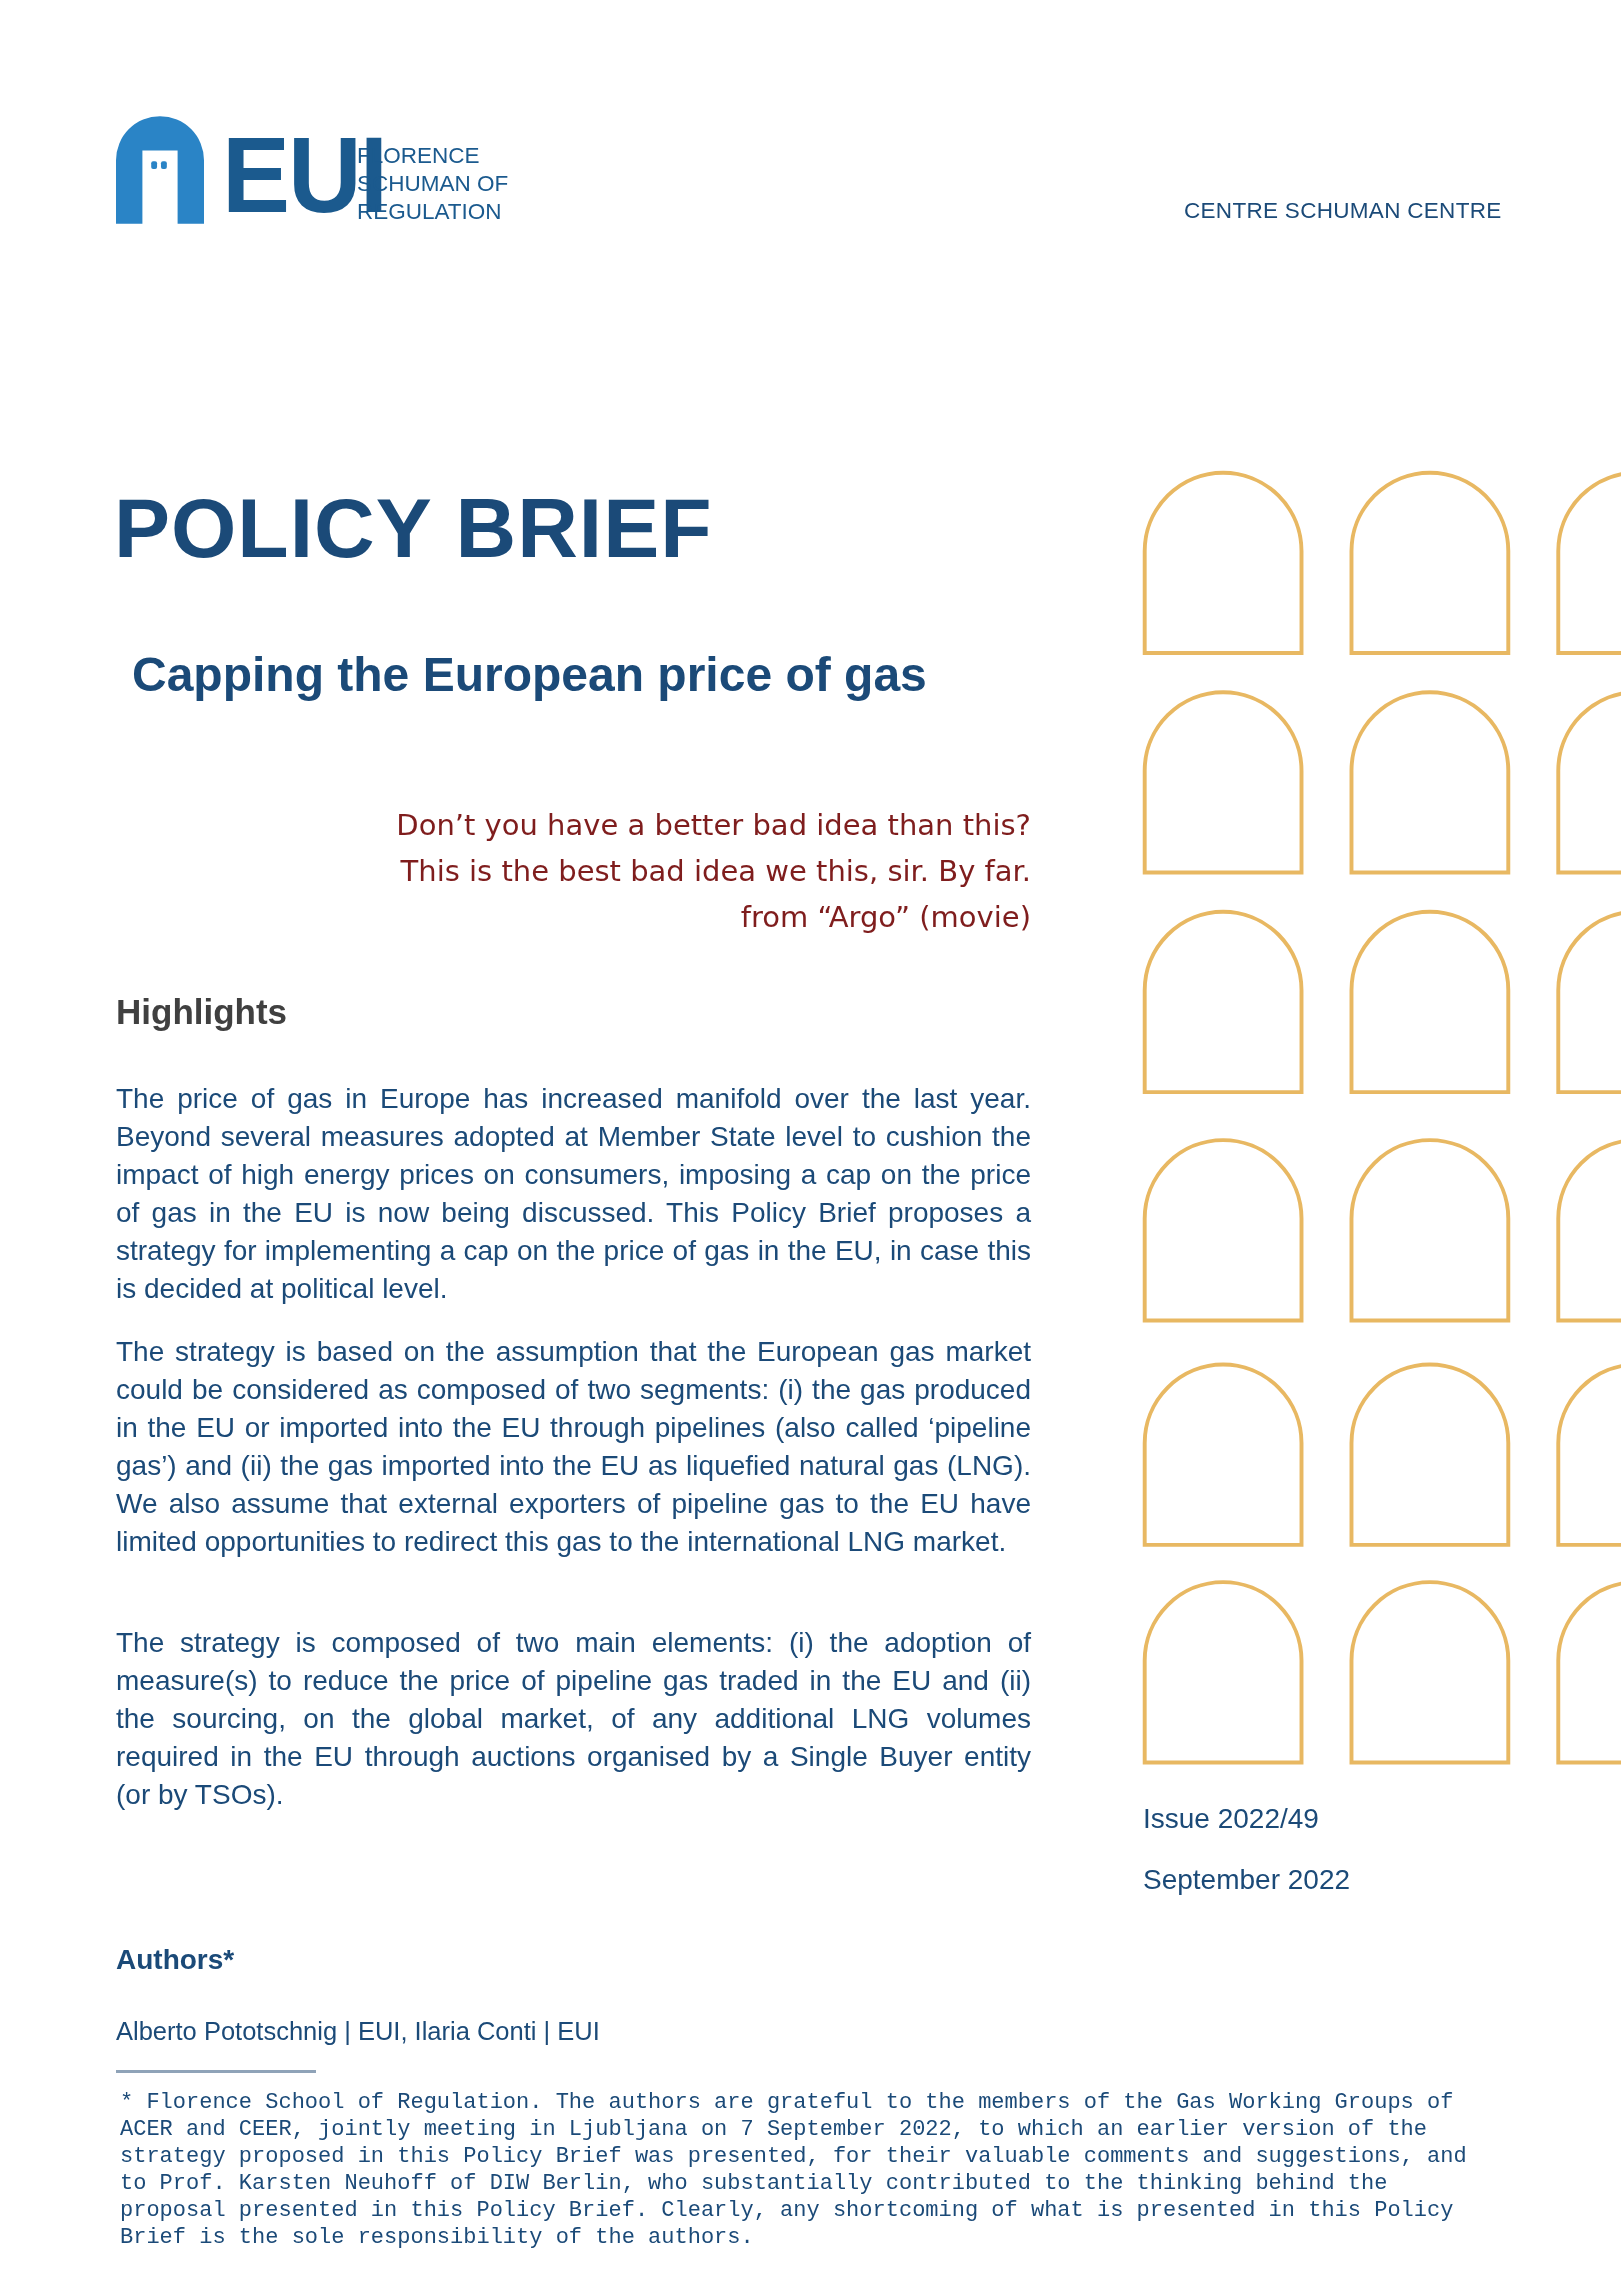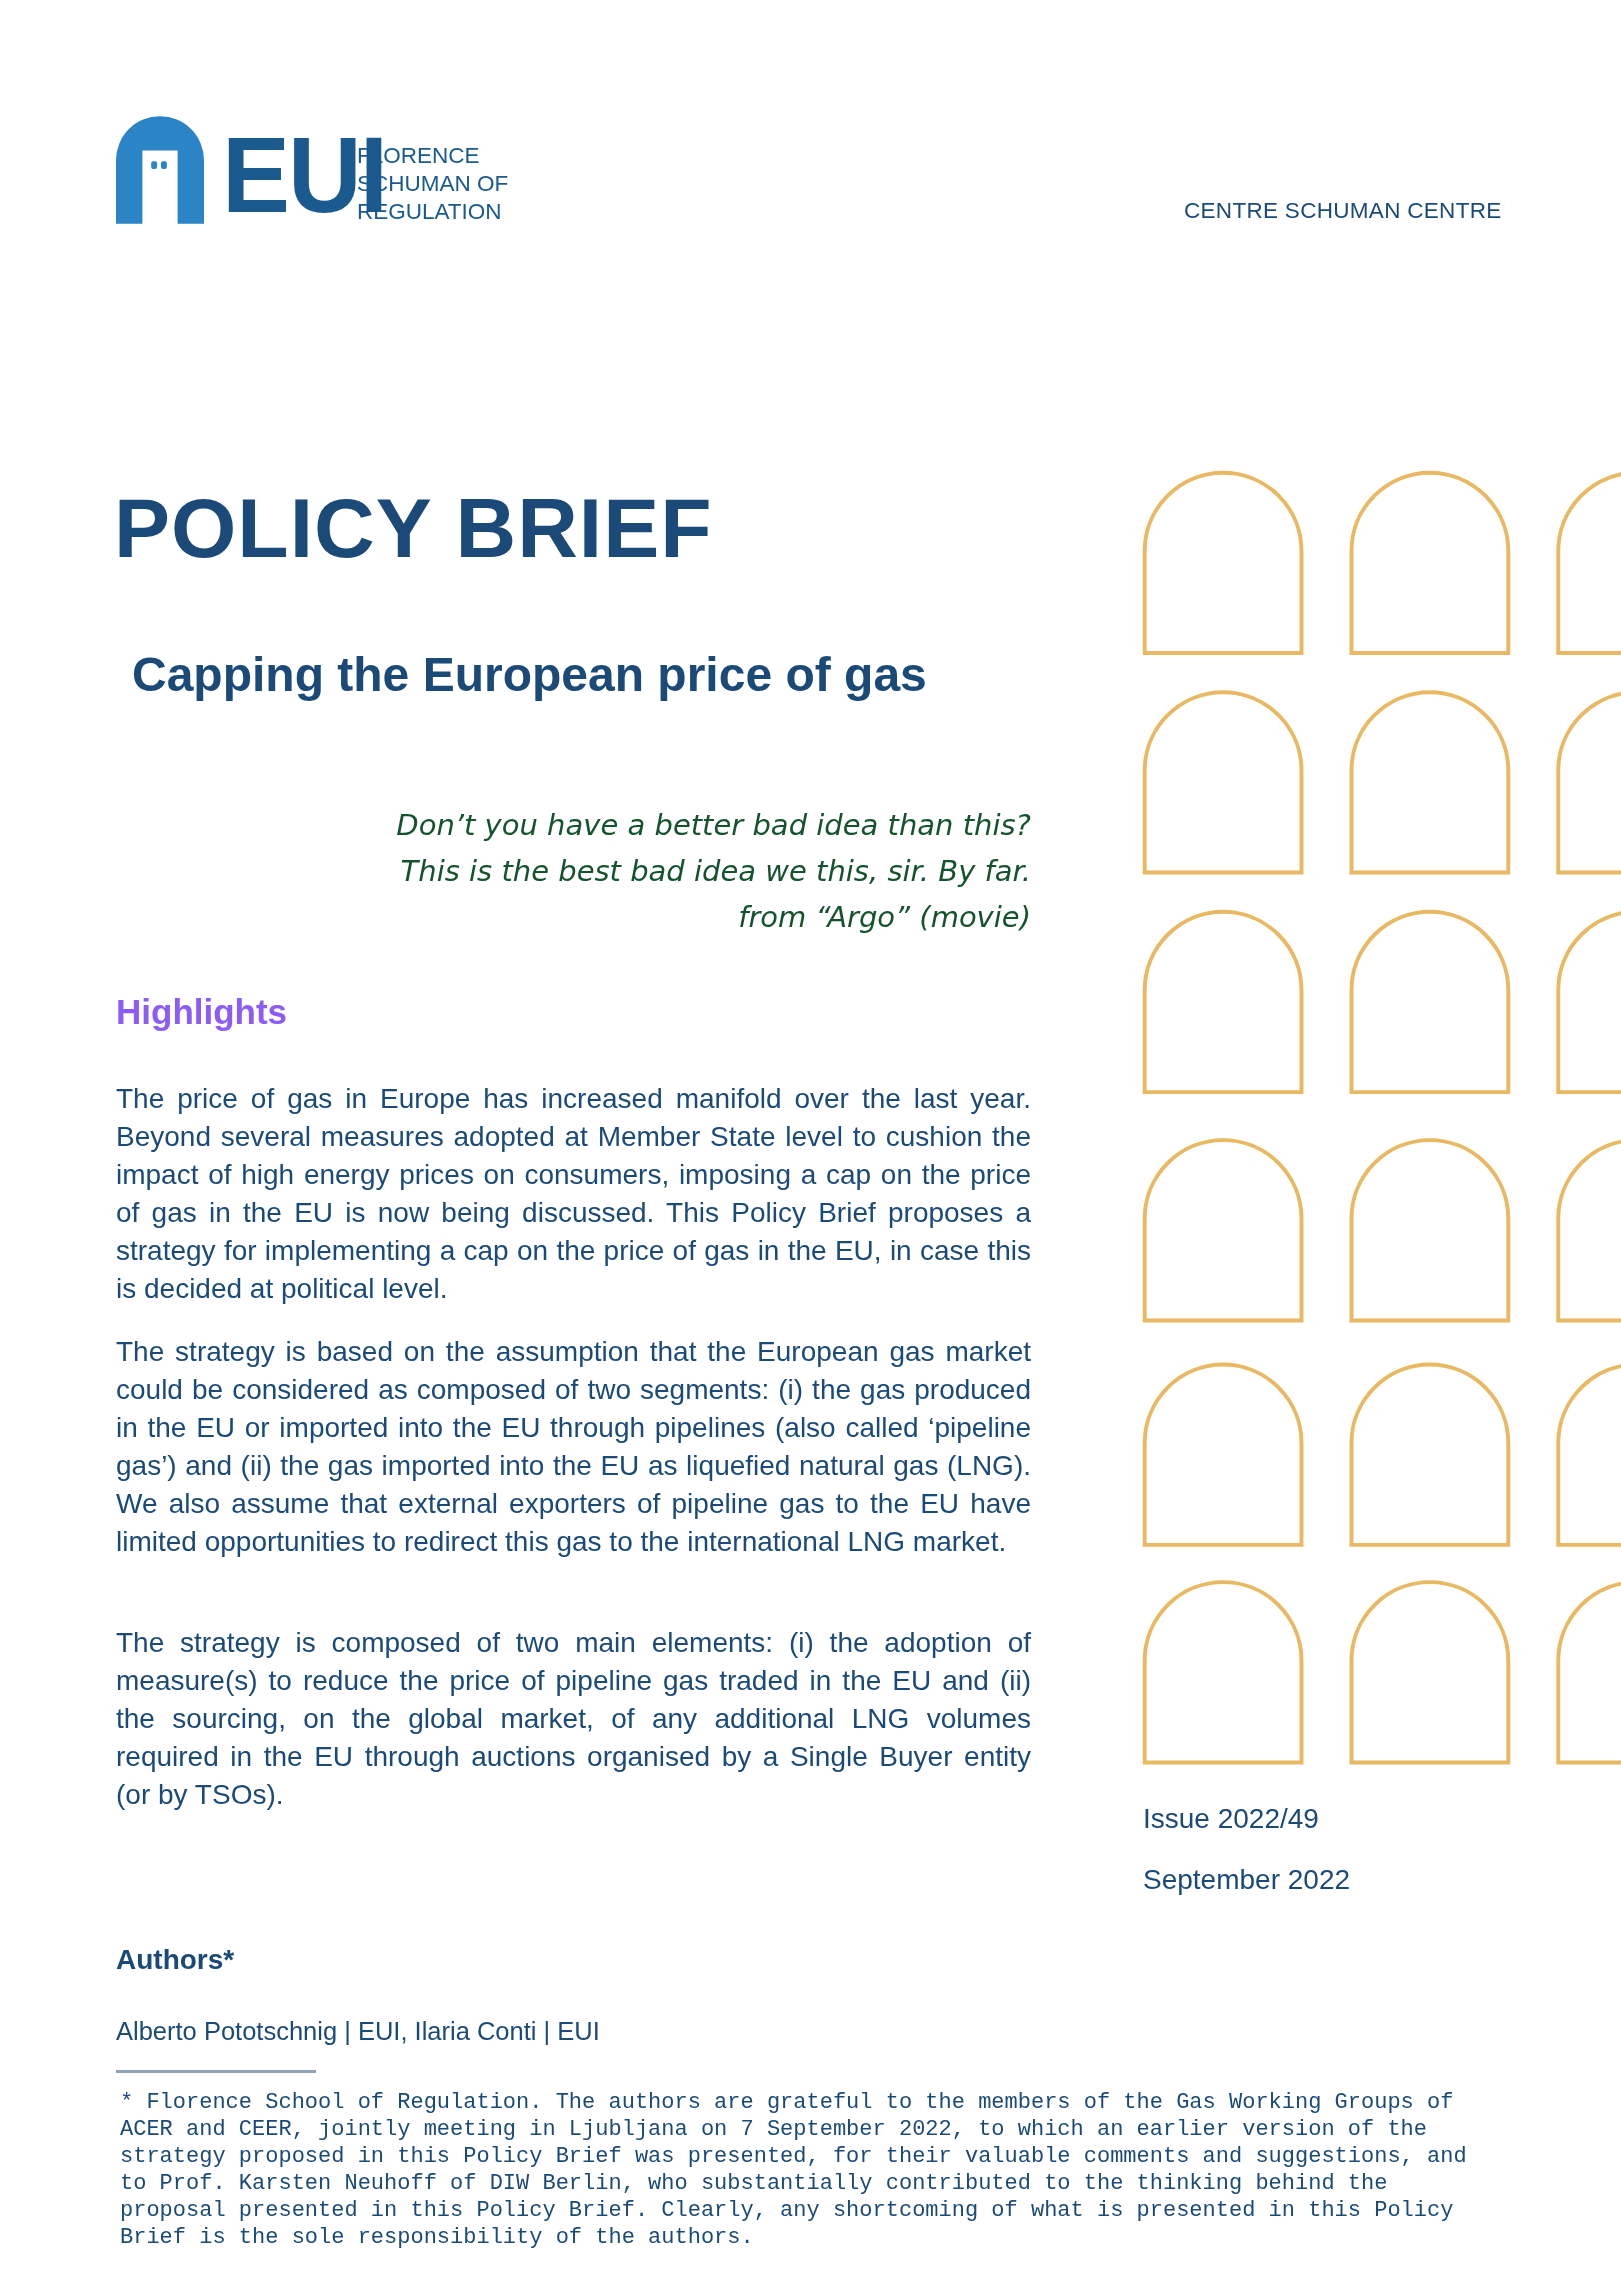--- a/index.html
+++ b/index.html
@@ -4,22 +4,22 @@
 <style>
   html, body { margin: 0; padding: 0; background: #ffffff; }
   body { width: 1621px; height: 2293px; position: relative; overflow: hidden; }
   .logo { position: absolute; left: 116px; top: 116px; width: 412px; height: 108px; }
   .logo-arch { position: absolute; left: 0; top: 0; }
   .logo-eui { position: absolute; left: 106px; top: 13.7px; font-family: "Liberation Sans", sans-serif; font-weight: bold; font-size: 102px; line-height: 90px; color: #1b5a8e; letter-spacing: -2px; transform: scaleY(1.05); }
   .logo-text { position: absolute; left: 241px; top: 25.5px; font-family: "Liberation Sans", sans-serif; font-size: 22.5px; line-height: 28px; color: #1b5a8e; }
   .centre { position: absolute; left: 1184px; top: 198px; font-family: "Liberation Sans", sans-serif; font-size: 22.5px; color: #1b4a78; letter-spacing: 0.3px; }
   .pb-title { position: absolute; left: 114px; top: 480px; font-family: "Liberation Sans", sans-serif; font-weight: bold; font-size: 84px; color: #1b4a78; letter-spacing: 1px; }
   .pb-sub { position: absolute; left: 132px; top: 647px; font-family: "Liberation Sans", sans-serif; font-weight: bold; font-size: 48px; color: #1b4a78; }
-  .quote { position: absolute; left: 294px; top: 802px; width: 737px; text-align: right; font-family: "DejaVu Sans", sans-serif; font-style: italic; font-size: 29px; line-height: 46px; color: #14532d; }
-  .hl-title { position: absolute; left: 116px; top: 992px; font-family: "Liberation Sans", sans-serif; font-weight: bold; font-size: 35px; color: #8b5cf6; }
+  .quote { position: absolute; left: 294px; top: 802px; width: 737px; text-align: right; font-family: "DejaVu Sans", sans-serif; font-size: 29px; line-height: 46px; color: #7f1d1d; }
+  .hl-title { position: absolute; left: 116px; top: 992px; font-family: "Liberation Sans", sans-serif; font-weight: bold; font-size: 35px; color: #404040; }
   .body-text { position: absolute; left: 116px; width: 915px; font-family: "Liberation Sans", sans-serif; font-size: 28px; line-height: 38px; color: #1b4a78; text-align: justify; margin: 0; }
   .p1 { top: 1080px; }
   .p2 { top: 1333px; }
   .p3 { top: 1624px; }
   .issue { position: absolute; left: 1143px; top: 1803px; font-family: "Liberation Sans", sans-serif; font-size: 28px; color: #1b4a78; }
   .date { position: absolute; left: 1143px; top: 1864px; font-family: "Liberation Sans", sans-serif; font-size: 28px; color: #1b4a78; }
   .authors-title { position: absolute; left: 116px; top: 1944px; font-family: "Liberation Sans", sans-serif; font-weight: bold; font-size: 28px; color: #1b4a78; }
   .authors { position: absolute; left: 116px; top: 2017px; font-family: "Liberation Sans", sans-serif; font-size: 25.5px; color: #1b4a78; }
   .rule { position: absolute; left: 116px; top: 2070px; width: 200px; height: 2.9px; background: #8fa3b8; }
   .footnote { position: absolute; left: 116px; top: 2085px; width: 1372px; font-family: Liberation Mono, monospace; font-size: 22px; line-height: 27px; color: #1b4a78; margin: 4px; }

